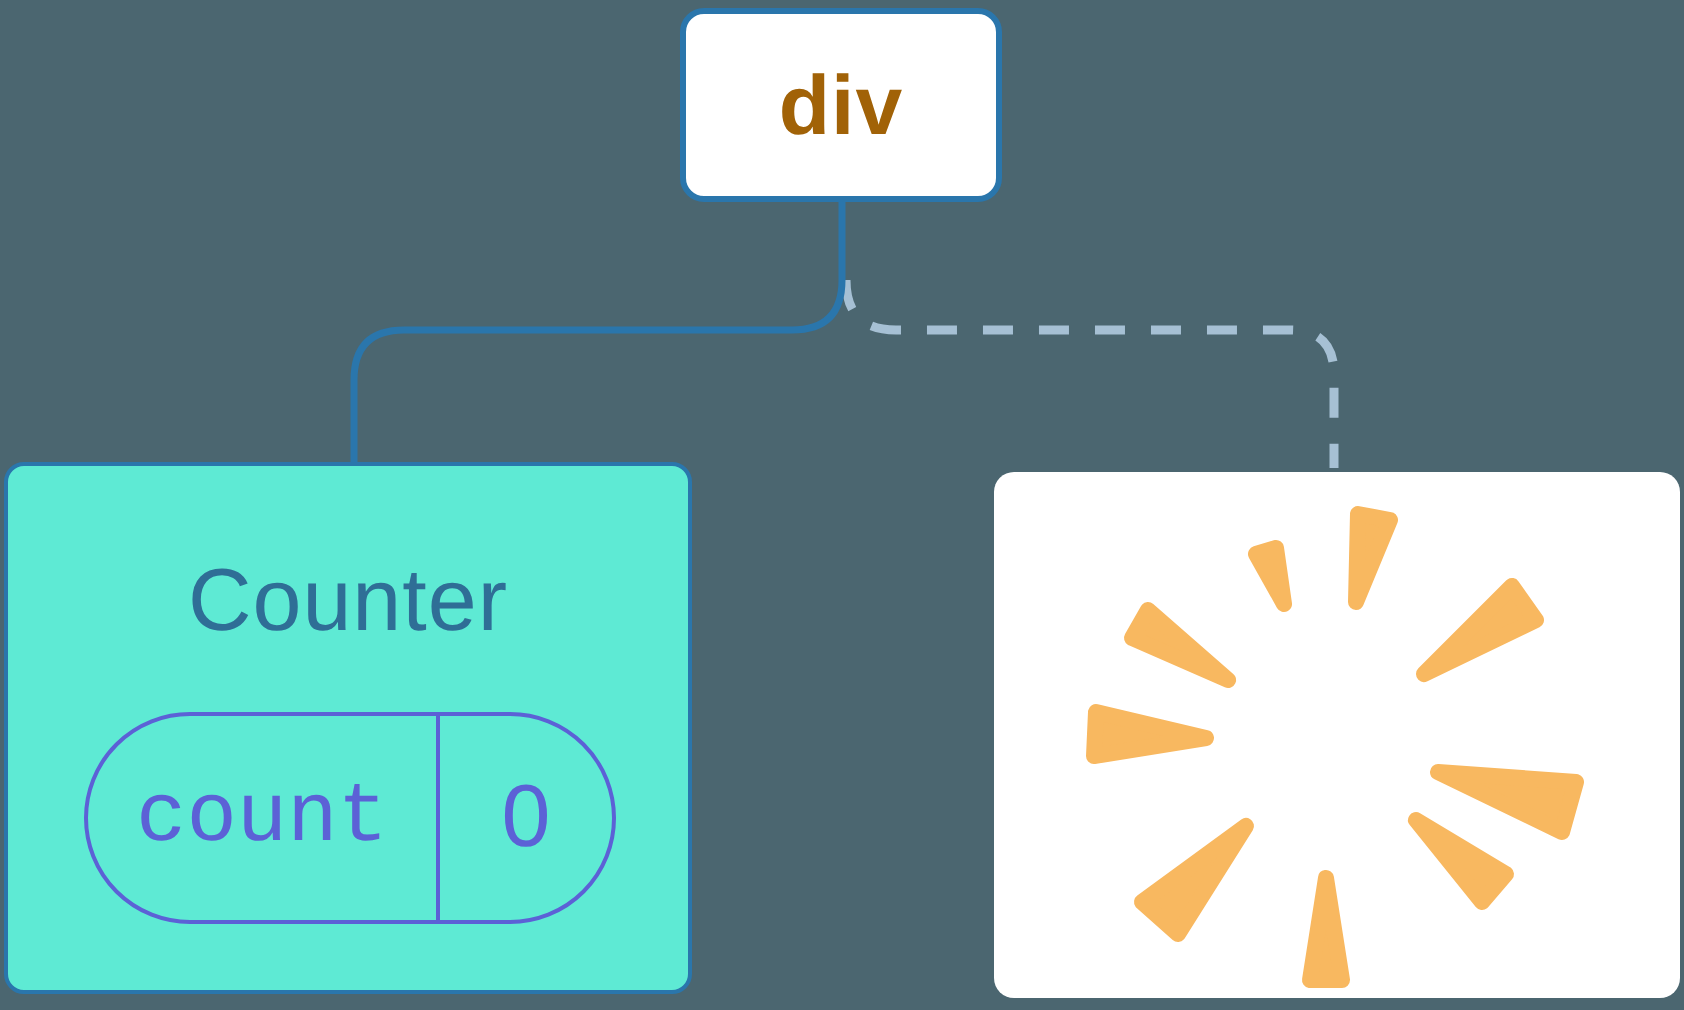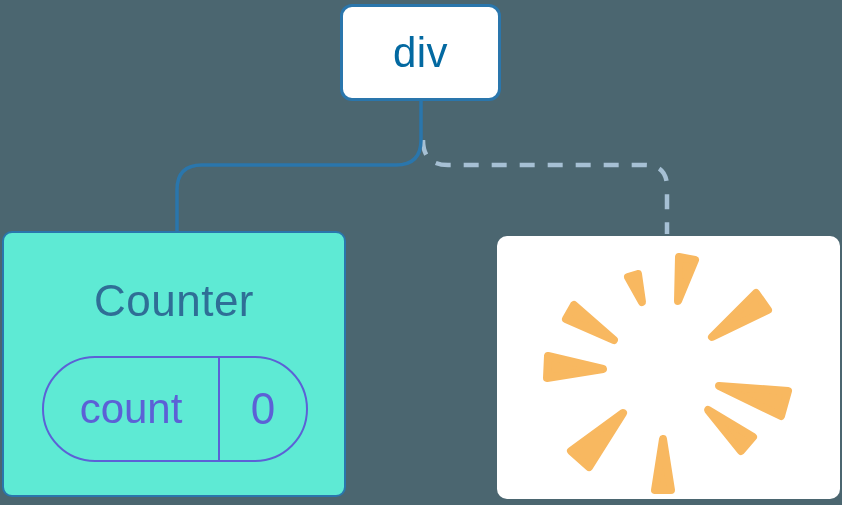--- a/index.html
+++ b/index.html
@@ -21,23 +21,23 @@
     width: 161px; height: 97px;
     background: #ffffff;
     border: 3px solid #2A76AC;
     border-radius: 12px;
     box-sizing: border-box;
     display: flex;
     align-items: center;
     justify-content: center;
   }
   .root-node .label {
-    color: #0369a1;
+    color: #a16207;
     font-size: 42px;
-    font-weight: 400;
+    font-weight: 700;
     letter-spacing: 0.5px;
   }
   
   svg.overlay {
     position: absolute;
     left: 0; top: 0;
     width: 842px; height: 505px;
     pointer-events: none;
   }
   
@@ -71,20 +71,21 @@
     align-items: stretch;
     color: #5C61D6;
   }
   .state-pill .key-cell {
     width: 174px;
     border-right: 2.5px solid #5C61D6;
     display: flex;
     align-items: center;
     justify-content: center;
     font-size: 42px;
+    font-family: Liberation Mono, monospace;
   }
   .state-pill .value-cell {
     flex: 1;
     display: flex;
     align-items: center;
     justify-content: center;
     font-size: 44px;
   }
   
   .removed-card {

